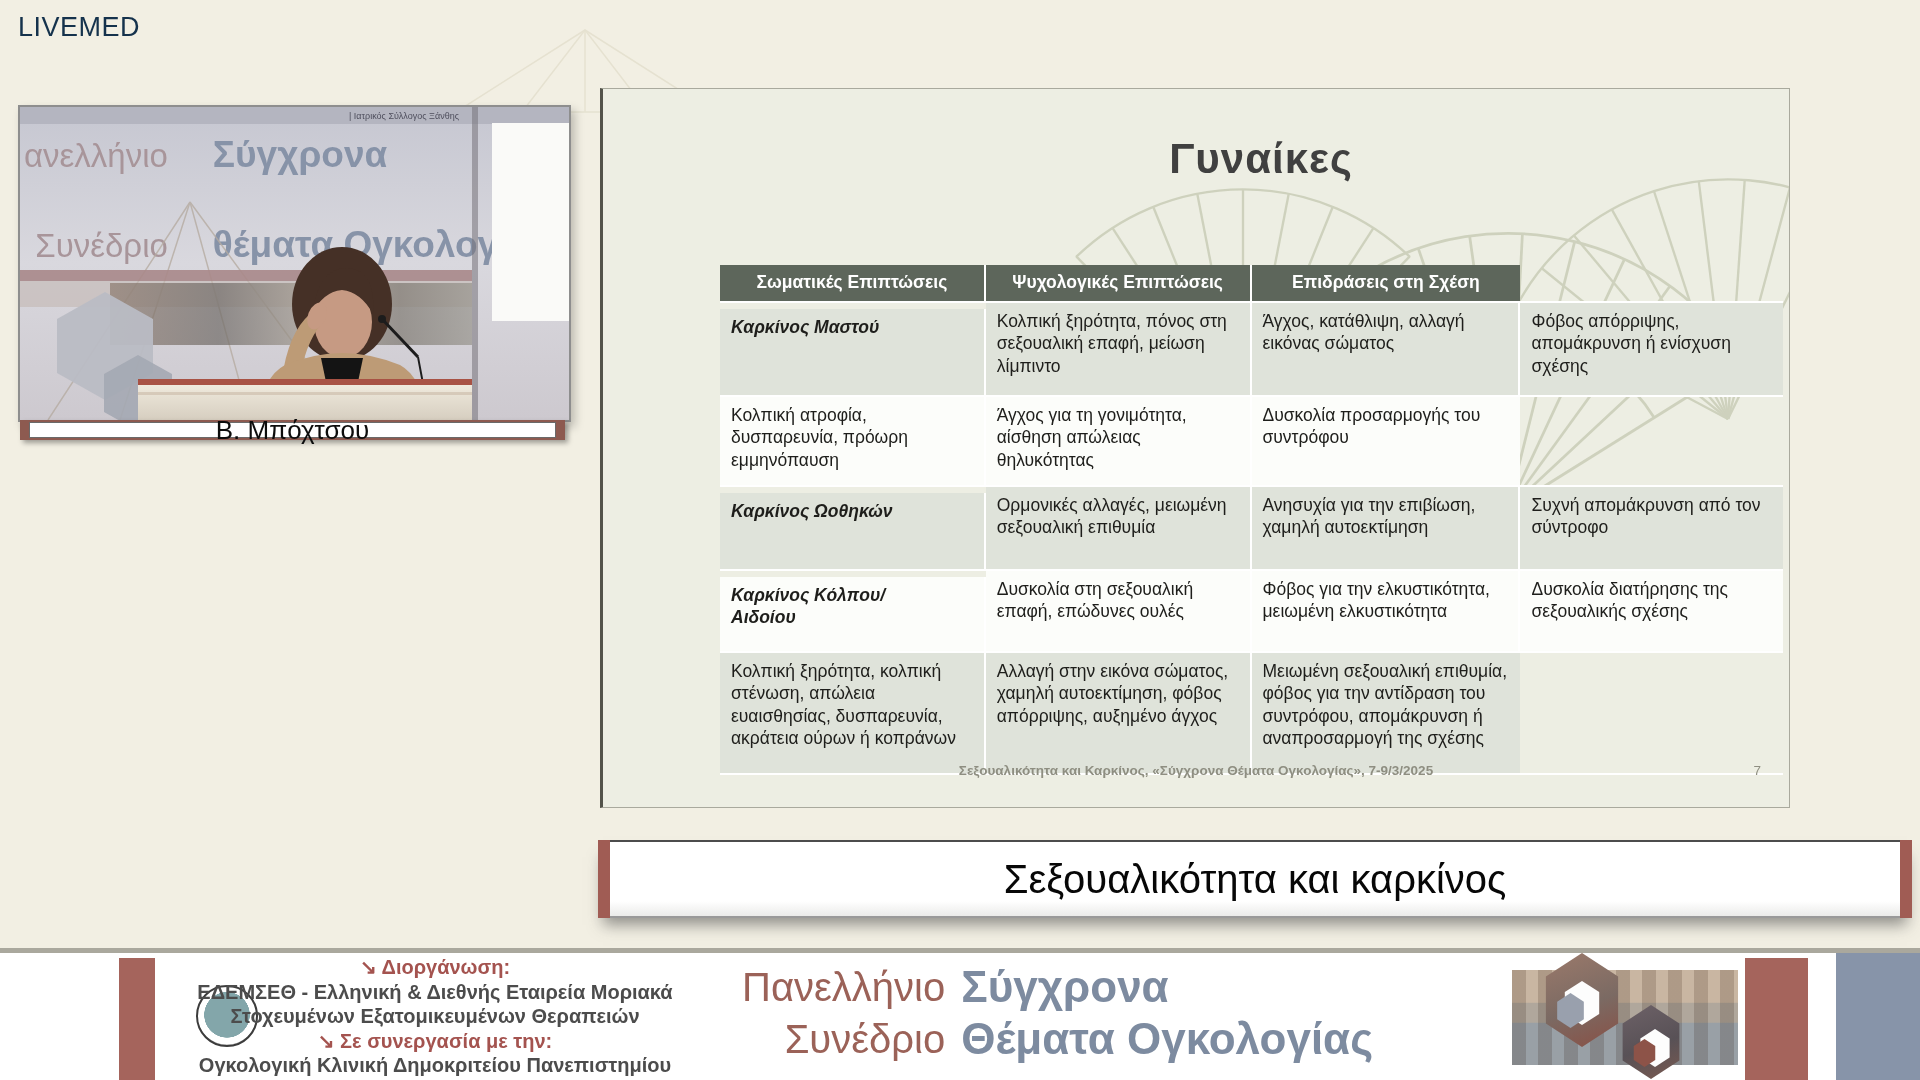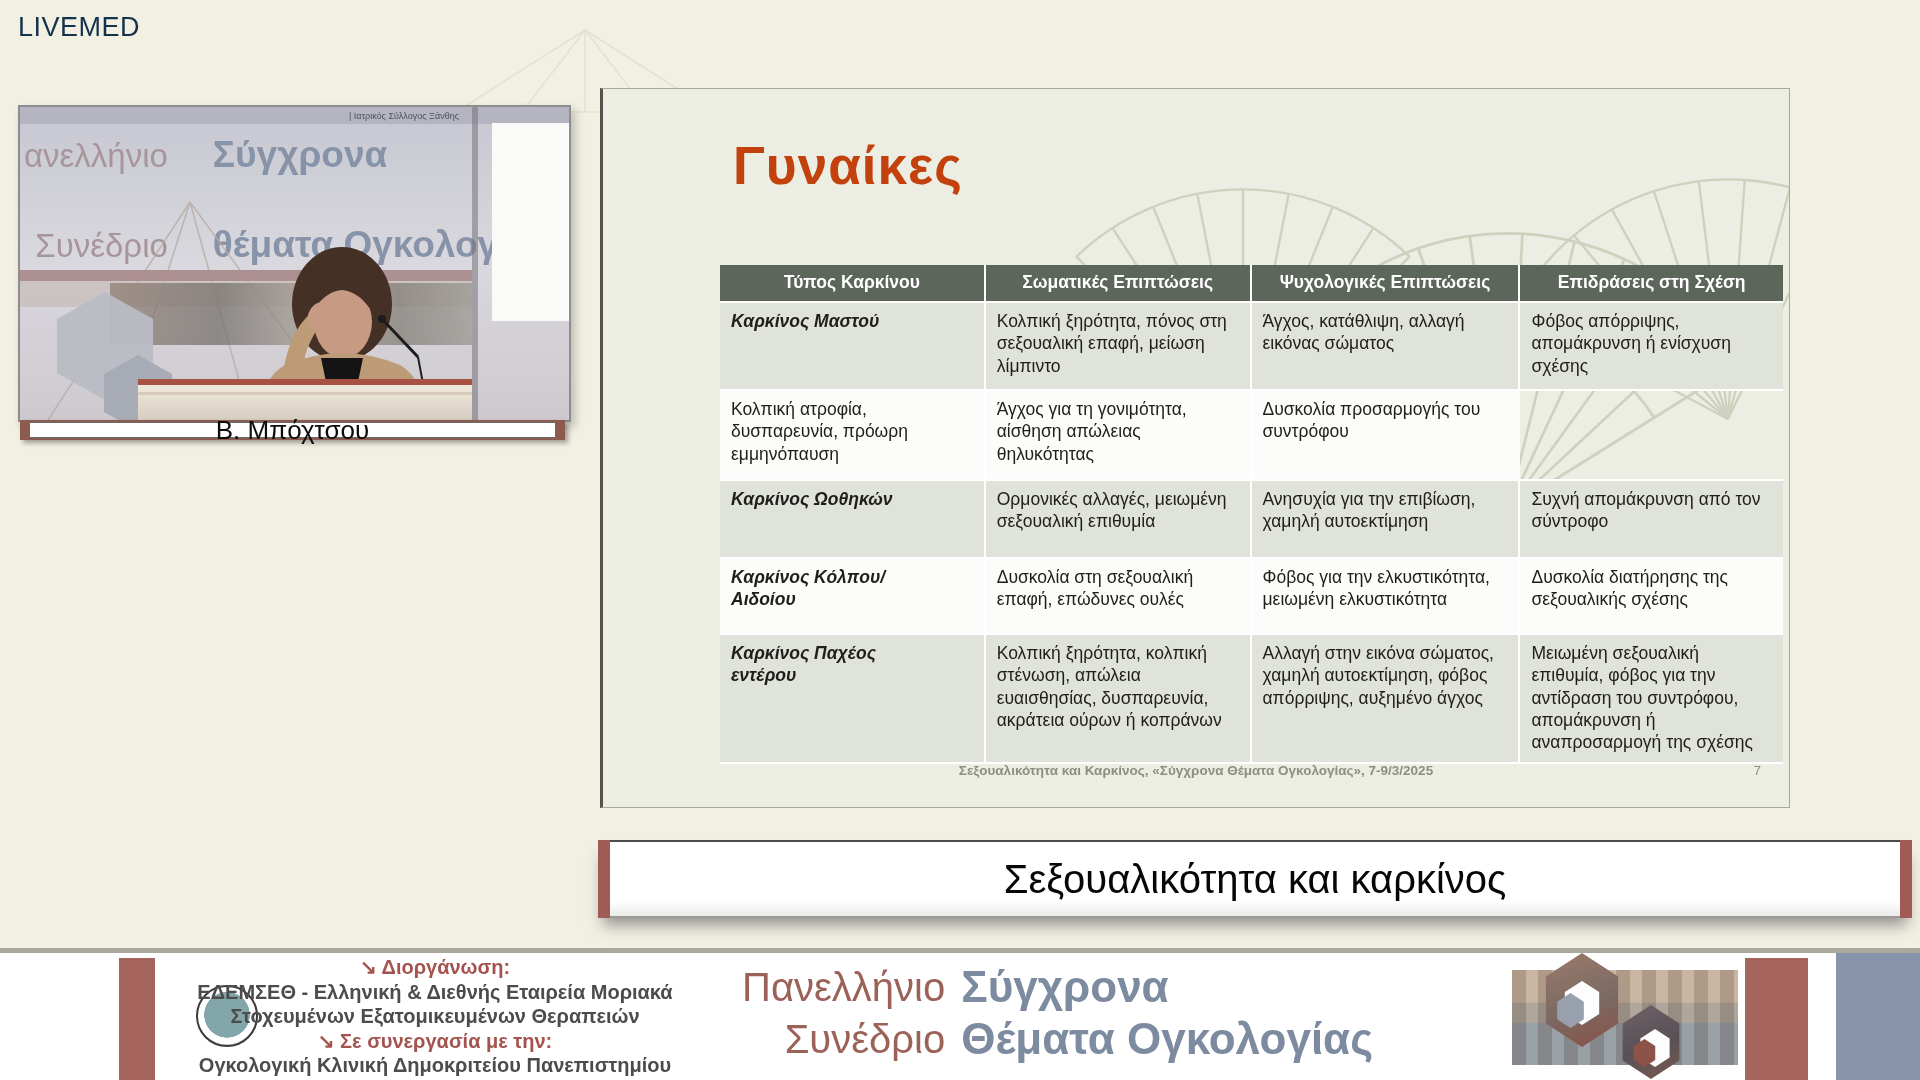--- a/index.html
+++ b/index.html
@@ -29,32 +29,32 @@
   
   .plate{position:absolute;left:20px;top:420px;width:545px;height:20px;background:#8d5a50;
          padding:2px 9px;box-sizing:border-box;box-shadow:3px 3px 5px rgba(0,0,0,.35);}
   .plate-inner{width:100%;height:100%;background:#fff;border:1px solid #6a6a6a;box-sizing:border-box;
          display:flex;align-items:center;justify-content:center;font-size:26px;color:#0c0c0c;}
   
   .slide{position:absolute;left:600px;top:88px;width:1190px;height:720px;background:#edeee3;
          border:1px solid #a9a99d;border-left:3px solid #53534a;box-sizing:border-box;overflow:hidden;}
   .ginkgo{position:absolute;left:0;top:0;width:1190px;height:720px;stroke:#c9cdb7;fill:none;
           stroke-width:2.4;opacity:.85;}
-  .slide-title{position:absolute;left:130px;right:0;top:46px;
-          font-size:53px;font-weight:700;color:#c2410c;letter-spacing:1px;}
+  .slide-title{position:absolute;left:130px;right:0;top:46px;text-align:center;
+          font-size:42px;font-weight:700;color:#404040;letter-spacing:1px;}
   .ctable{position:absolute;left:117px;top:176px;width:1063px;}
   .trow{display:grid;grid-template-columns:25% 25% 25.3% 24.7%;border-bottom:2px solid #fff;}
   .cell{padding:7px 12px 9px 11px;font-size:17.5px;line-height:1.27;color:#1e1e1b;
         border-right:2px solid #fff;box-sizing:border-box;}
   .cell:last-child{border-right:none;}
   .thead .cell{background:#5d665b;color:#fff;font-weight:700;text-align:center;
         padding:6px 4px 8px 4px;font-size:17.5px;}
   .r-odd .cell{background:#dfe3da;}
   .r-even .cell{background:#fcfdfa;}
-  .cell.first{font-weight:700;font-style:italic;padding-right:42px;}
+  .cell.first{font-weight:700;font-style:italic;padding-right:42px;margin-top:6px;}
   .row2 .cell.first{line-height:2.1;}
   .r1 .cell{min-height:86px;} .r2 .cell{min-height:88px;} .r3 .cell{min-height:76px;}
   .r4 .cell{min-height:74px;} .r5 .cell{min-height:120px;}
   .slide-foot{position:absolute;left:0;right:0;top:674px;height:26px;}
   .slide-foot .ft{position:absolute;left:0;right:0;text-align:center;
         font-size:13.5px;font-weight:700;color:#8e8e81;}
   .slide-foot .pg{position:absolute;right:28px;top:0;font-size:13.5px;color:#8e8e81;}
   
   .banner{position:absolute;left:598px;top:840px;width:1314px;height:78px;background:#a05c54;
         padding:0 12px;box-sizing:border-box;box-shadow:0 12px 14px -5px rgba(70,70,70,.55);}
@@ -218,21 +218,20 @@
         <use href="#fl" transform="rotate(33)"></use>
       <use href="#fl" transform="rotate(44)"></use>
       <path d="M-167,-172 A240,240 0 0 1 167,-172"></path>
     </g>
   </svg>
 
   <div class="slide-title">Γυναίκες</div>
 
   <div class="ctable">
     <div class="trow thead">
-      <div class="cell">Τύπος Καρκίνου</div>
       <div class="cell">Σωματικές Επιπτώσεις</div>
       <div class="cell">Ψυχολογικές Επιπτώσεις</div>
       <div class="cell">Επιδράσεις στη Σχέση</div>
     </div>
     <div class="trow r-odd r1">
       <div class="cell first">Καρκίνος Μαστού</div>
       <div class="cell">Κολπική ξηρότητα, πόνος στη σεξουαλική επαφή, μείωση λίμπιντο</div>
       <div class="cell">Άγχος, κατάθλιψη, αλλαγή εικόνας σώματος</div>
       <div class="cell">Φόβος απόρριψης, απομάκρυνση ή ενίσχυση σχέσης</div>
     </div>
@@ -247,21 +246,20 @@
       <div class="cell">Ανησυχία για την επιβίωση, χαμηλή αυτοεκτίμηση</div>
       <div class="cell">Συχνή απομάκρυνση από τον σύντροφο</div>
     </div>
     <div class="trow r-even r4">
       <div class="cell first">Καρκίνος Κόλπου/Αιδοίου</div>
       <div class="cell">Δυσκολία στη σεξουαλική επαφή, επώδυνες ουλές</div>
       <div class="cell">Φόβος για την ελκυστικότητα, μειωμένη ελκυστικότητα</div>
       <div class="cell">Δυσκολία διατήρησης της σεξουαλικής σχέσης</div>
     </div>
     <div class="trow r-odd r5">
-      <div class="cell first">Καρκίνος Παχέος εντέρου</div>
       <div class="cell">Κολπική ξηρότητα, κολπική στένωση, απώλεια ευαισθησίας, δυσπαρευνία, ακράτεια ούρων ή κοπράνων</div>
       <div class="cell">Αλλαγή στην εικόνα σώματος, χαμηλή αυτοεκτίμηση, φόβος απόρριψης, αυξημένο άγχος</div>
       <div class="cell">Μειωμένη σεξουαλική επιθυμία, φόβος για την αντίδραση του συντρόφου, απομάκρυνση ή αναπροσαρμογή της σχέσης</div>
     </div>
   </div>
 
   <div class="slide-foot">
     <div class="ft">Σεξουαλικότητα και Καρκίνος, «Σύγχρονα Θέματα Ογκολογίας», 7-9/3/2025</div>
     <div class="pg">7</div>
   </div>

